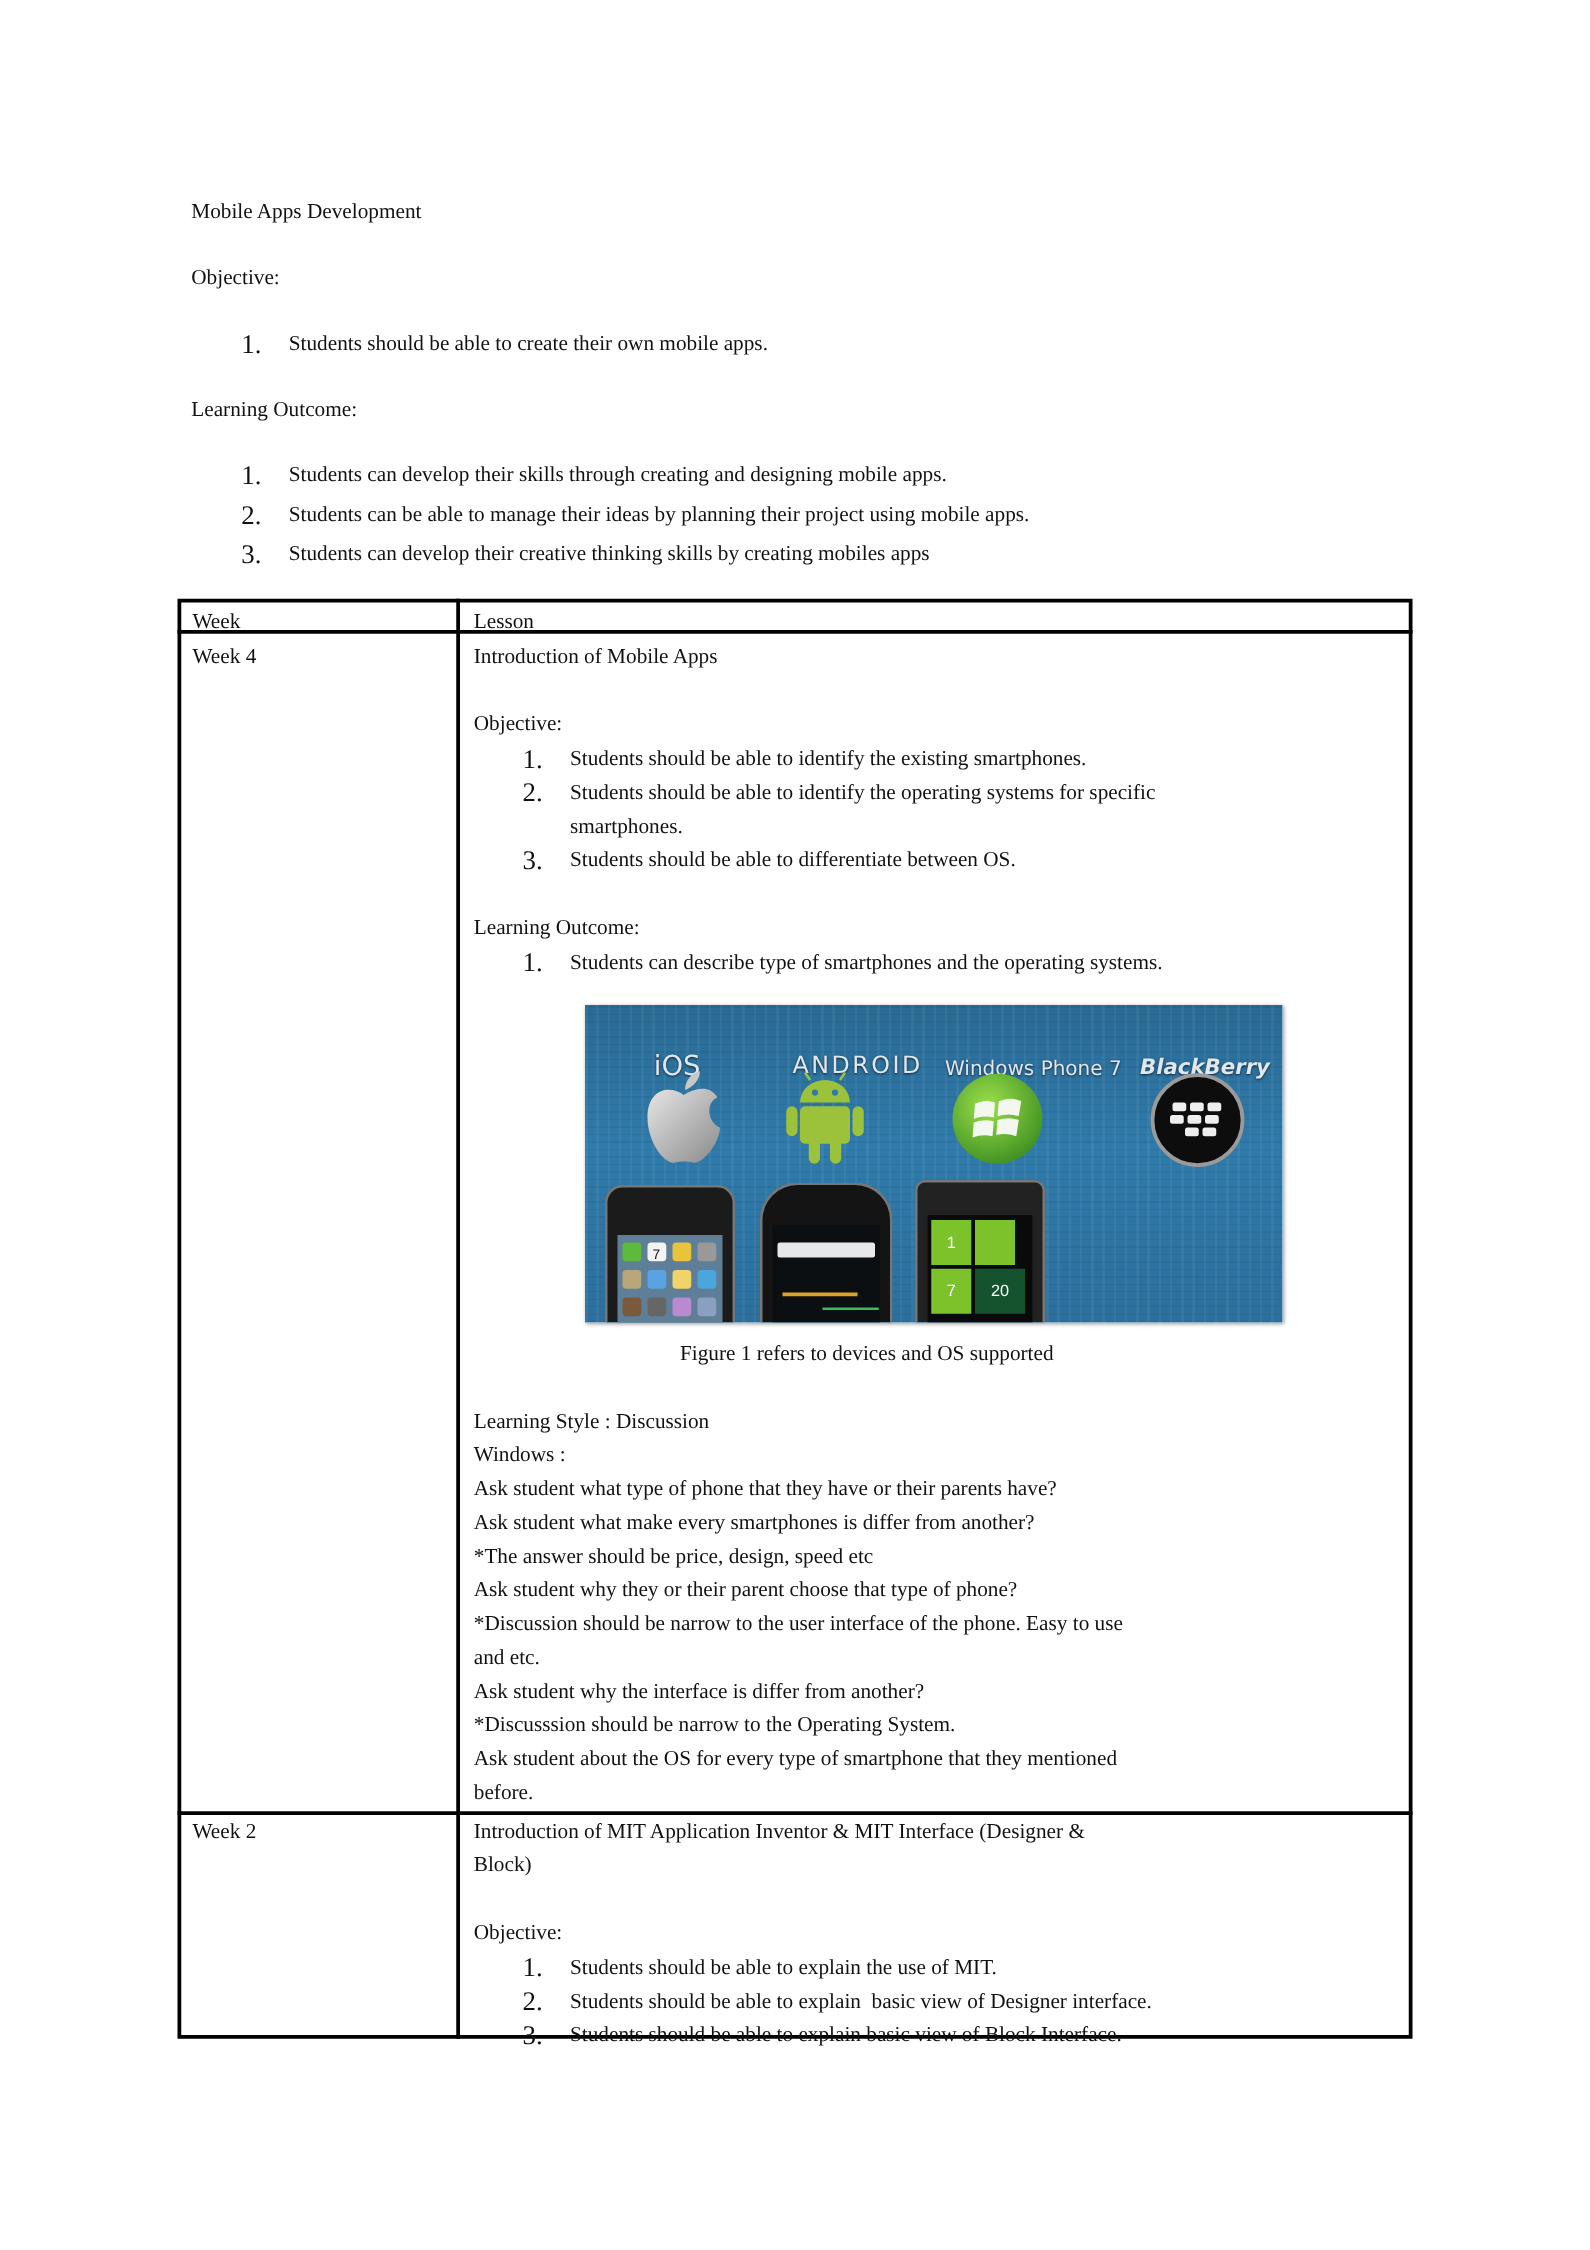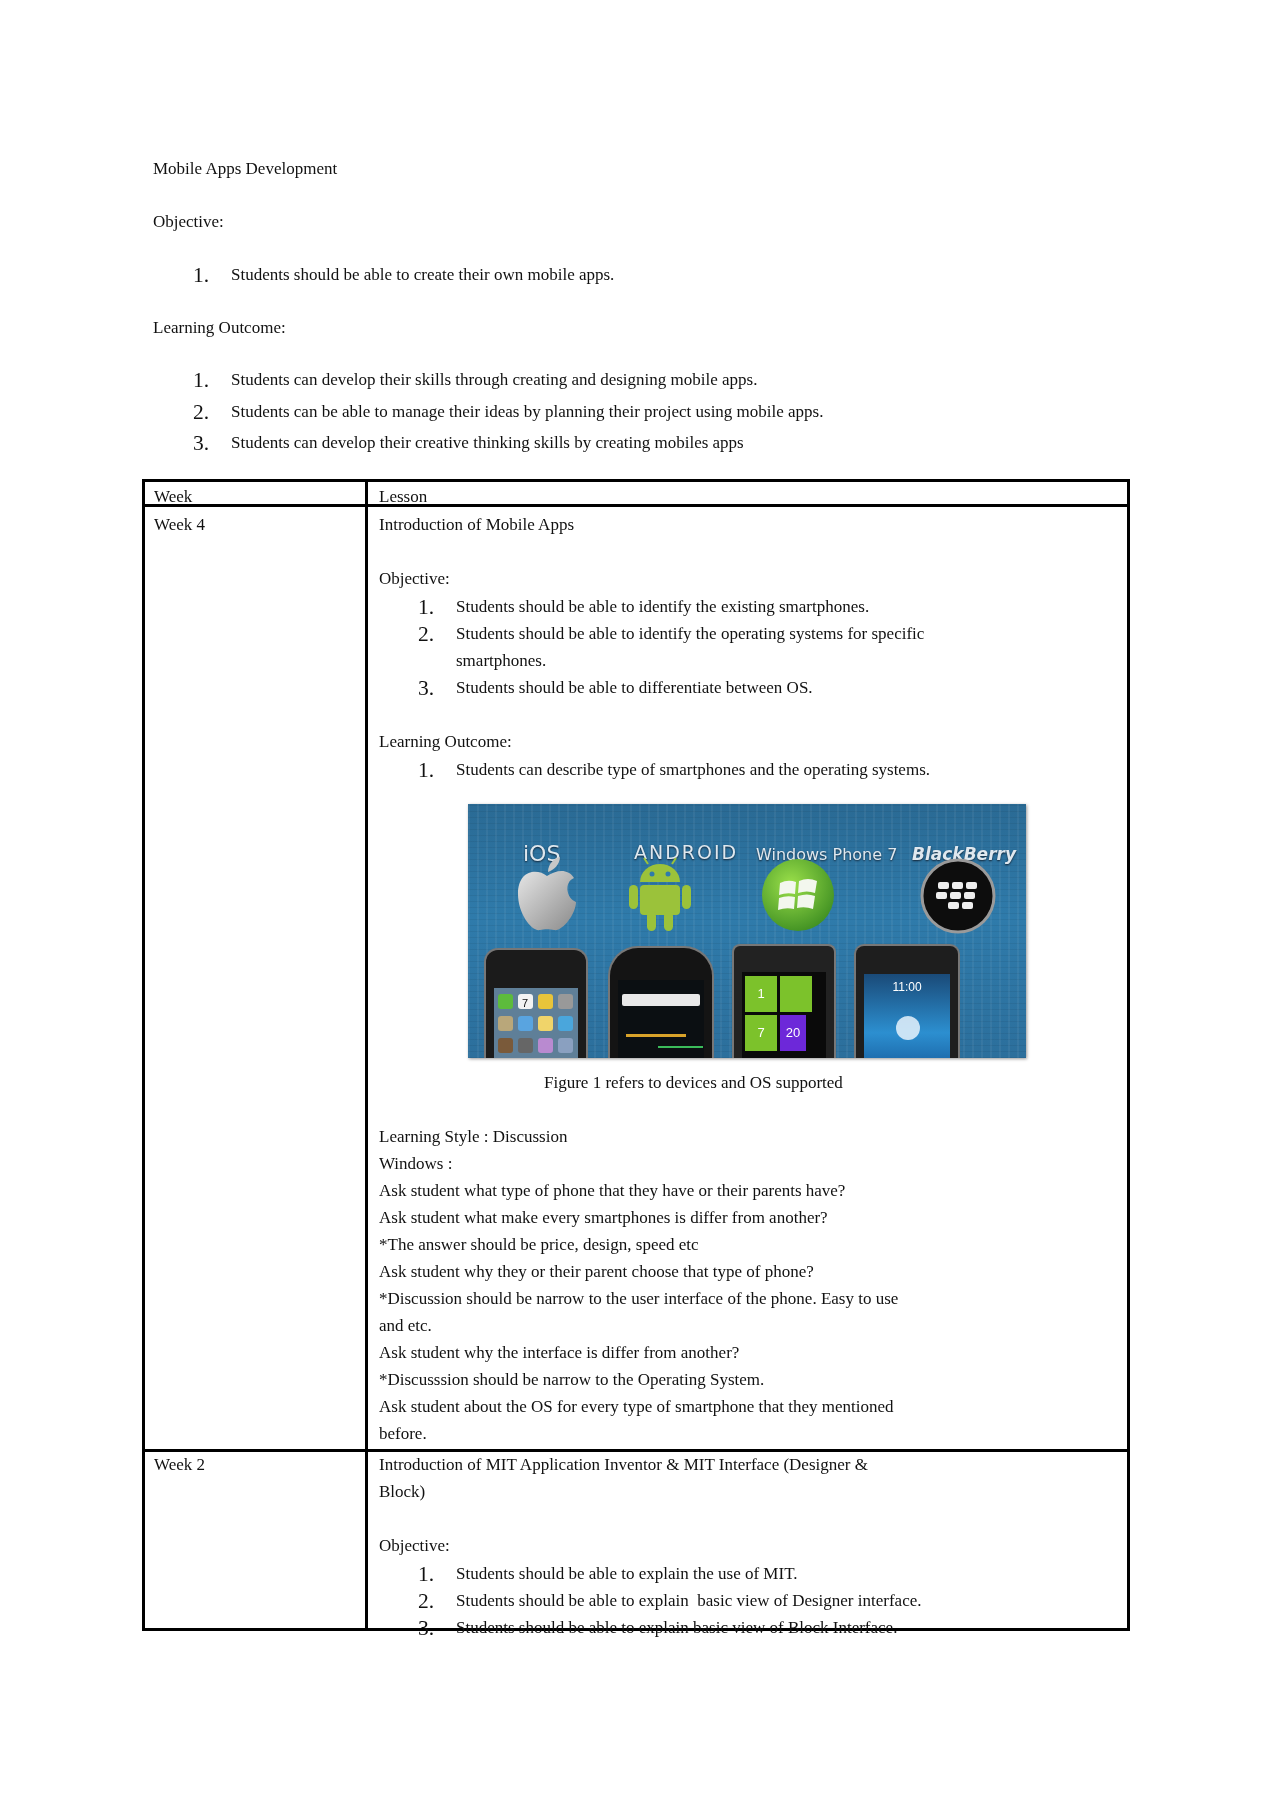--- a/index.html
+++ b/index.html
@@ -154,27 +154,21 @@
           <div style="position:absolute;left:4px;right:4px;top:14px;height:12px;background:#e8e8e8;border-radius:2px;"></div>
           <div style="position:absolute;left:8px;width:60px;top:54px;height:3px;background:#d9a32a;"></div>
           <div style="position:absolute;left:40px;width:45px;top:66px;height:2px;background:#3bbb5a;"></div>
         </div>
       </div>
       <div class="phone" style="left:264px;width:100px;height:112px;border-radius:8px 8px 0 0;background:#222;">
         <div class="screen" style="top:26px;background:#0a0a0a;">
           <div style="position:absolute;left:3px;top:4px;width:32px;height:36px;background:#7cc22b;color:#fff;font-family:'Liberation Sans',sans-serif;font-size:13px;text-align:center;line-height:36px;">1</div>
           <div style="position:absolute;left:38px;top:4px;width:32px;height:36px;background:#7cc22b;"></div>
           <div style="position:absolute;left:3px;top:43px;width:32px;height:36px;background:#7cc22b;color:#fff;font-family:'Liberation Sans',sans-serif;font-size:13px;text-align:center;line-height:36px;">7</div>
-          <div style="position:absolute;left:38px;top:43px;width:26px;height:36px;background:#6d28d9;color:#fff;font-family:'Liberation Sans',sans-serif;font-size:13px;text-align:center;line-height:36px;">20</div>
-        </div>
-      </div>
-      <div class="phone" style="left:386px;width:102px;height:112px;border-radius:10px 10px 0 0;background:#1e1e1e;">
-        <div class="screen" style="top:28px;background:linear-gradient(180deg,#1a4a78,#2c8fd0 70%,#1f6fb0);">
-          <div style="position:absolute;left:0;right:0;top:6px;text-align:center;color:#fff;font-family:'Liberation Sans',sans-serif;font-size:12px;">11:00</div>
-          <div style="position:absolute;left:32px;top:42px;width:24px;height:24px;border-radius:50%;background:#e6f2fb;opacity:.85;"></div>
+          <div style="position:absolute;left:38px;top:43px;width:40px;height:36px;background:#14532d;color:#fff;font-family:'Liberation Sans',sans-serif;font-size:13px;text-align:center;line-height:36px;">20</div>
         </div>
       </div>
     </div>
     <div class="t" style="left:544px;top:1070px;">Figure 1 refers to devices and OS supported</div>
 
     <div class="t" style="left:379px;top:1124px;">Learning Style : Discussion</div>
     <div class="t" style="left:379px;top:1151px;">Windows :</div>
     <div class="t" style="left:379px;top:1178px;">Ask student what type of phone that they have or their parents have?</div>
     <div class="t" style="left:379px;top:1205px;">Ask student what make every smartphones is differ from another?</div>
     <div class="t" style="left:379px;top:1232px;">*The answer should be price, design, speed etc</div>

